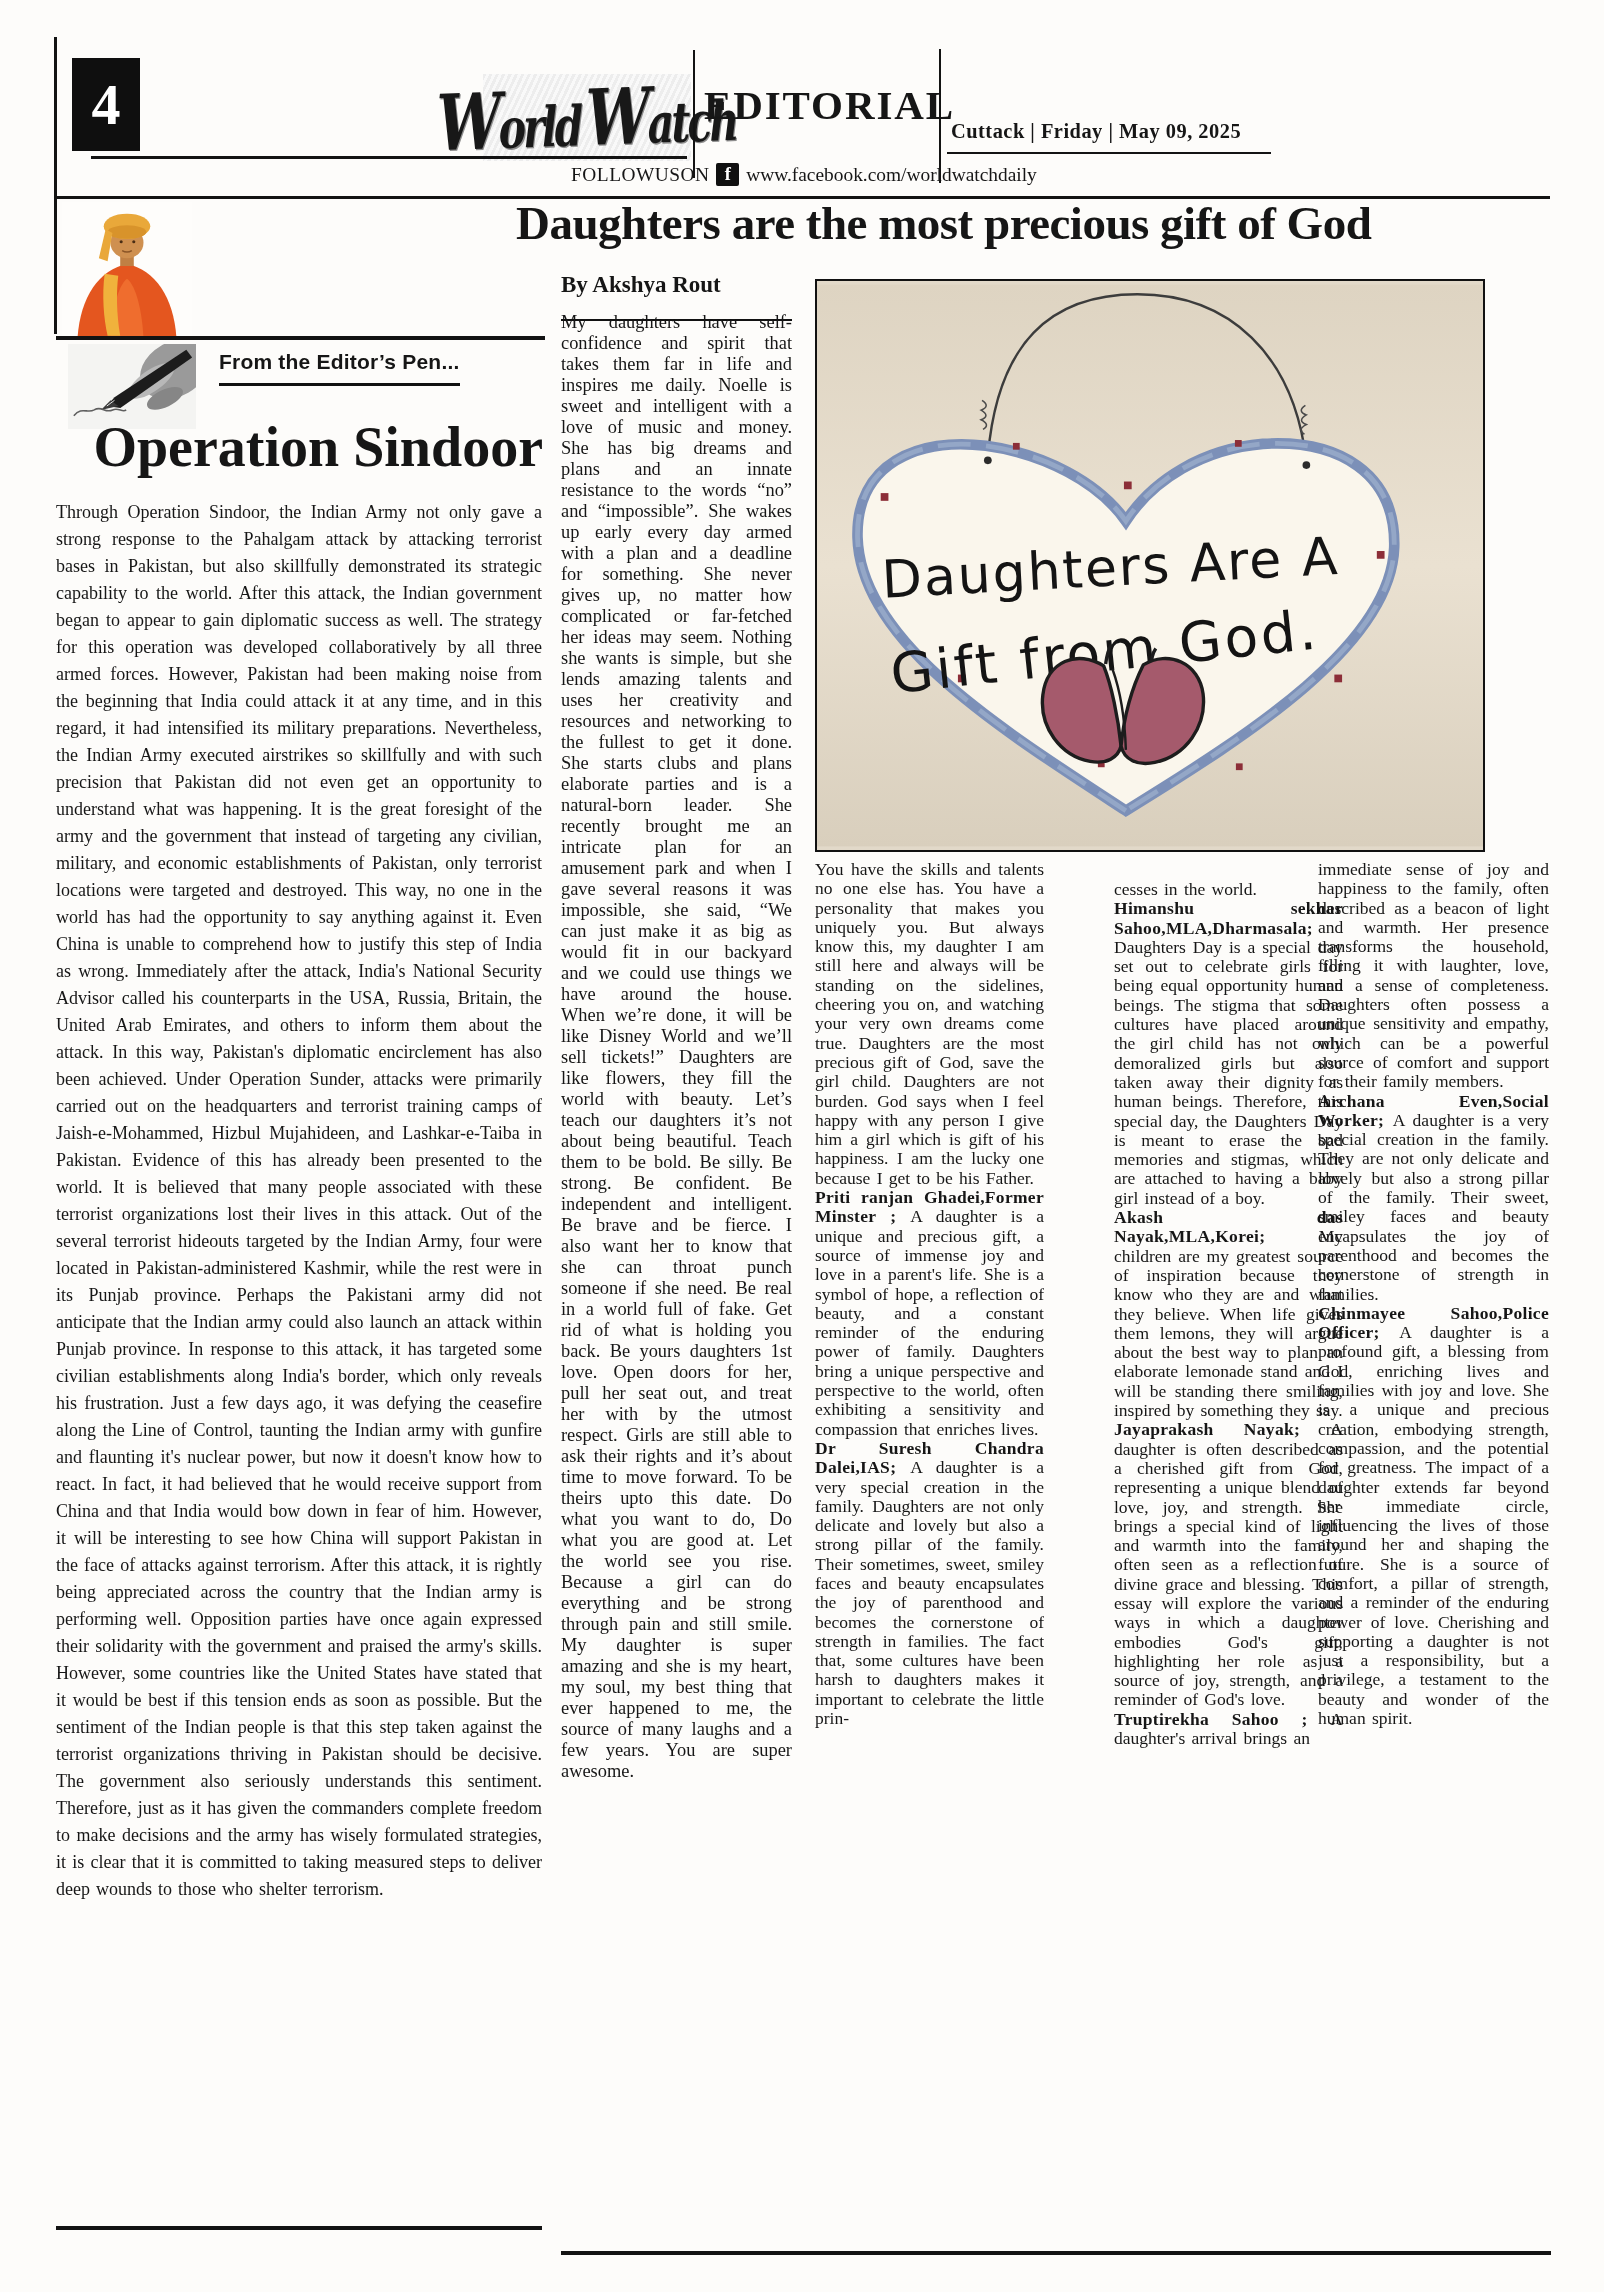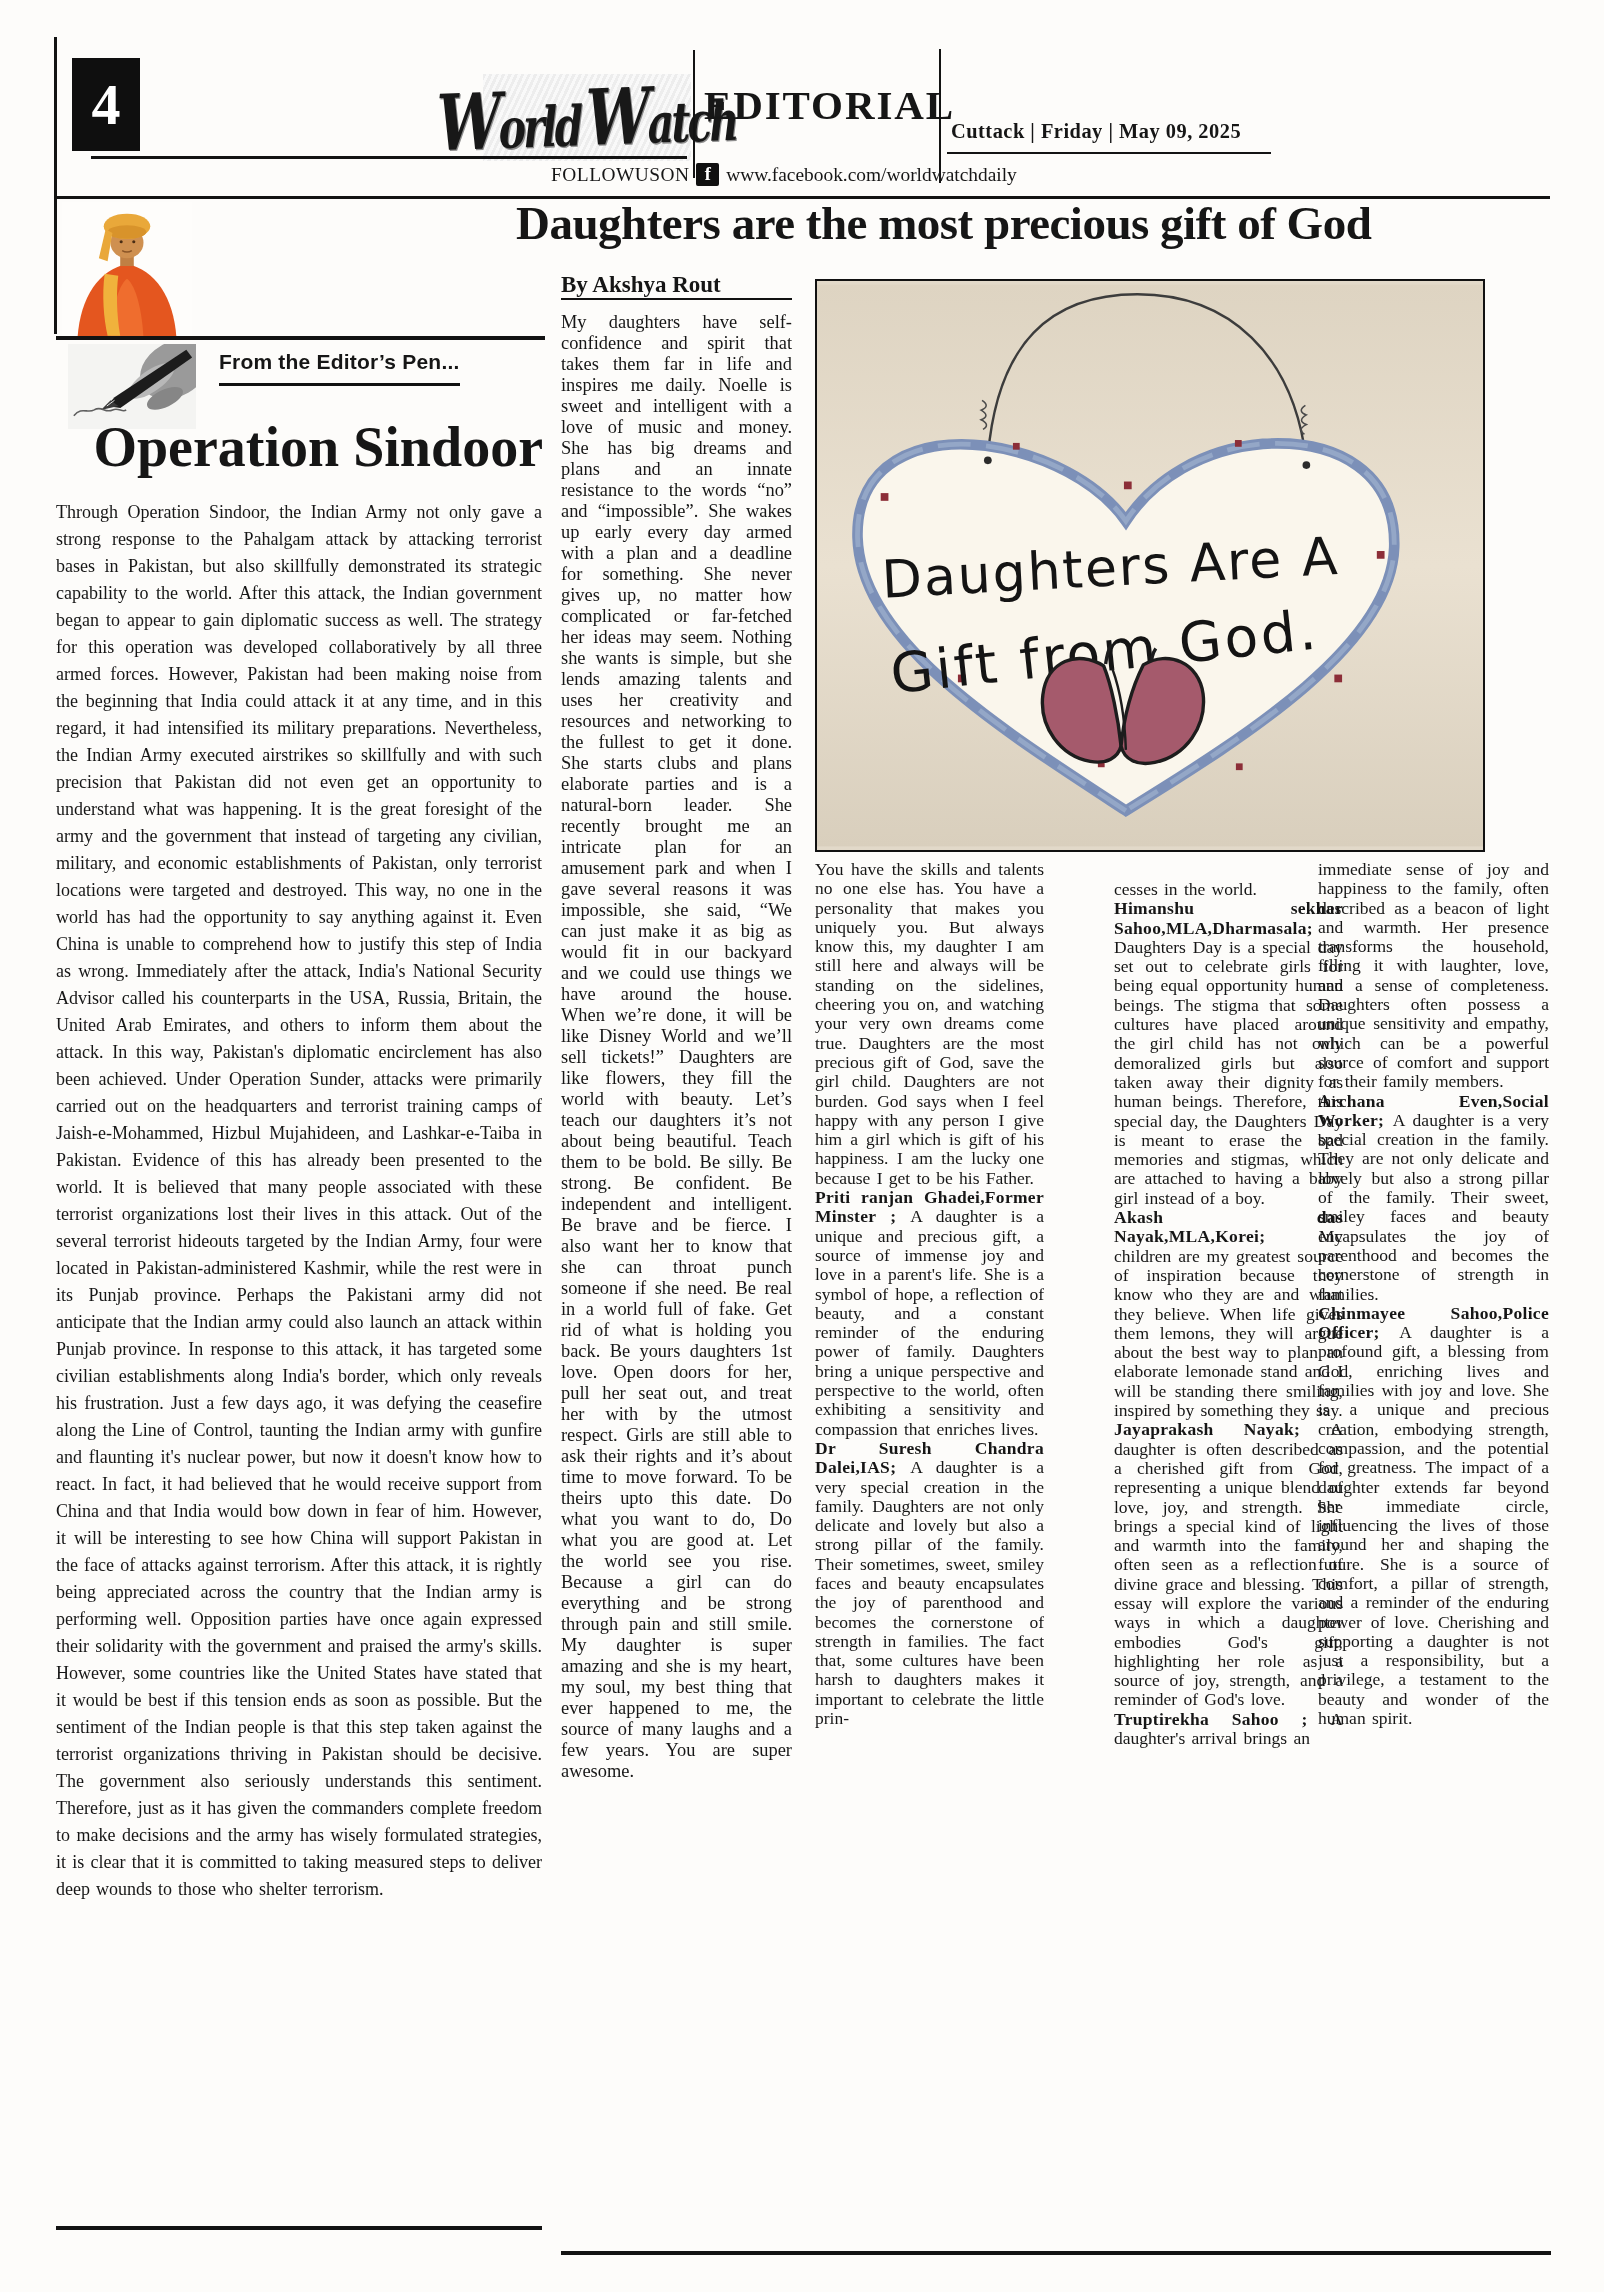--- a/index.html
+++ b/index.html
@@ -18,21 +18,21 @@
              text-shadow:1px 1px 0 #8d8d8d;white-space:nowrap;display:flex;gap:5.8px;}
   .logo-text span{display:inline-block;}
   .logo-text span::first-letter{font-size:1.4em;}
   .vrule1{left:693px;top:50px;width:1.9px;height:128px;}
   .editorial-title{left:704px;top:85px;font-weight:bold;font-size:41px;line-height:1;letter-spacing:1.9px;}
   .vrule2{left:939px;top:49px;width:1.9px;height:134px;}
   .dateline{left:951px;top:120px;font-weight:bold;font-size:20.4px;letter-spacing:0.5px;}
   .hrule-logo{left:91px;top:156px;width:596px;height:2.9px;}
   .hrule-date{left:947px;top:152px;width:324px;height:1.9px;}
   .follow-row{left:551px;top:163px;display:flex;align-items:center;gap:6.8px;font-size:19.4px;}
-  .follow-label{letter-spacing:0.5px;word-spacing:-2.9px;}
+  .follow-label{letter-spacing:0.5px;word-spacing:-2.9px;margin-left:20px;}
   .fb-icon{width:23px;height:23px;background:#101010;color:#fff;border-radius:1.9px;
            display:flex;align-items:center;justify-content:center;font-weight:bold;font-size:18.4px;font-family:"Liberation Serif",serif;}
   .hrule-top{left:56px;top:196px;width:1494px;height:2.9px;}
 
   
   .viv-photo{left:62px;top:202px;width:130px;height:136px;}
   .quote-text{left:206px;top:205px;width:342px;font-family:"Liberation Sans",sans-serif;
               font-size:18.4px;line-height:22px;color:#1c1c1c;}
   .quote-author{font-weight:bold;text-align:right;margin-top:2.9px;font-size:19.4px;}
   .hrule-quote{left:56px;top:336px;width:489px;height:3.9px;}
@@ -41,21 +41,21 @@
              border-bottom:3.9px solid #111;padding-bottom:9px;letter-spacing:0.2px;}
   .op-title{left:56px;top:417px;width:487px;font-weight:bold;font-size:56px;line-height:1.1;letter-spacing:0px;}
   .op-body{left:56px;top:499px;width:486px;height:1723px;overflow:hidden;
            font-size:18px;line-height:27px;text-align:justify;word-spacing:1.5px;}
   .hrule-op-bottom{left:56px;top:2226px;width:486px;height:3.9px;}
 
   
   .d-title{left:516px;top:200px;width:1034px;font-weight:bold;font-size:47px;line-height:1;
            letter-spacing:-0.5px;white-space:nowrap;}
   .d-byline{left:561px;top:272px;width:231px;font-weight:bold;font-size:23px;
-            border-bottom:2.9px solid #111;padding-bottom:0;}
+            border-bottom:2.9px solid #111;padding-bottom:21px;}
   .col{position:absolute;top:860px;height:1392px;width:229px;overflow:hidden;
        font-size:17.5px;line-height:19.3px;text-align:justify;word-spacing:1.9px;}
   .col .seg{margin:0;}
   .col .seg b{letter-spacing:0.3px;}
   .col1{left:561px;top:312px;height:1937px;width:231px;font-size:18.4px;line-height:21px;word-spacing:3.4px;}
   .col2{left:815px;}
   .col3{left:1114px;margin-top:20px;}
   .col4{left:1318px;width:231px;}
   .photo-frame{left:815px;top:279px;width:670px;height:573px;border:2.9px solid #111;box-sizing:border-box;background:#e2d9c9;}
   .photo-frame svg{display:block;width:100%;height:100%;}

